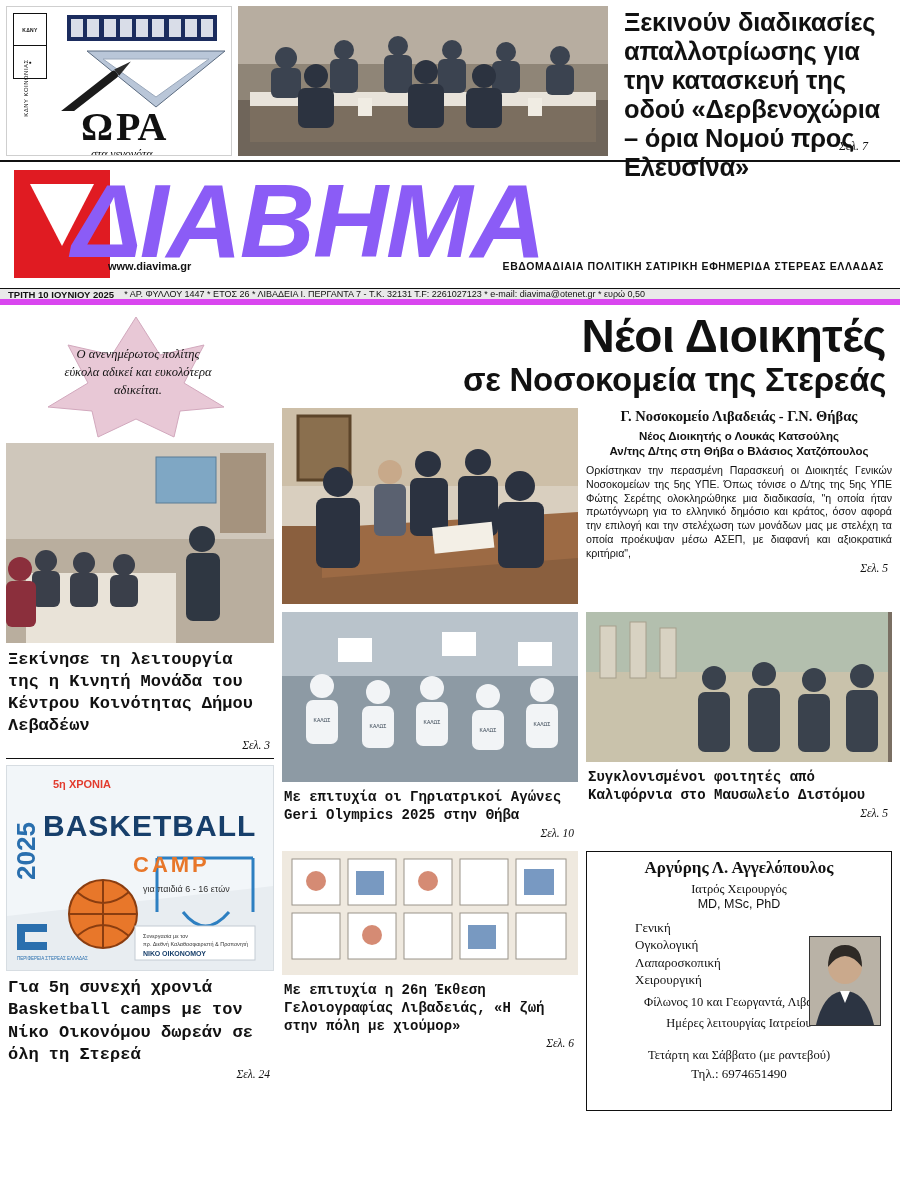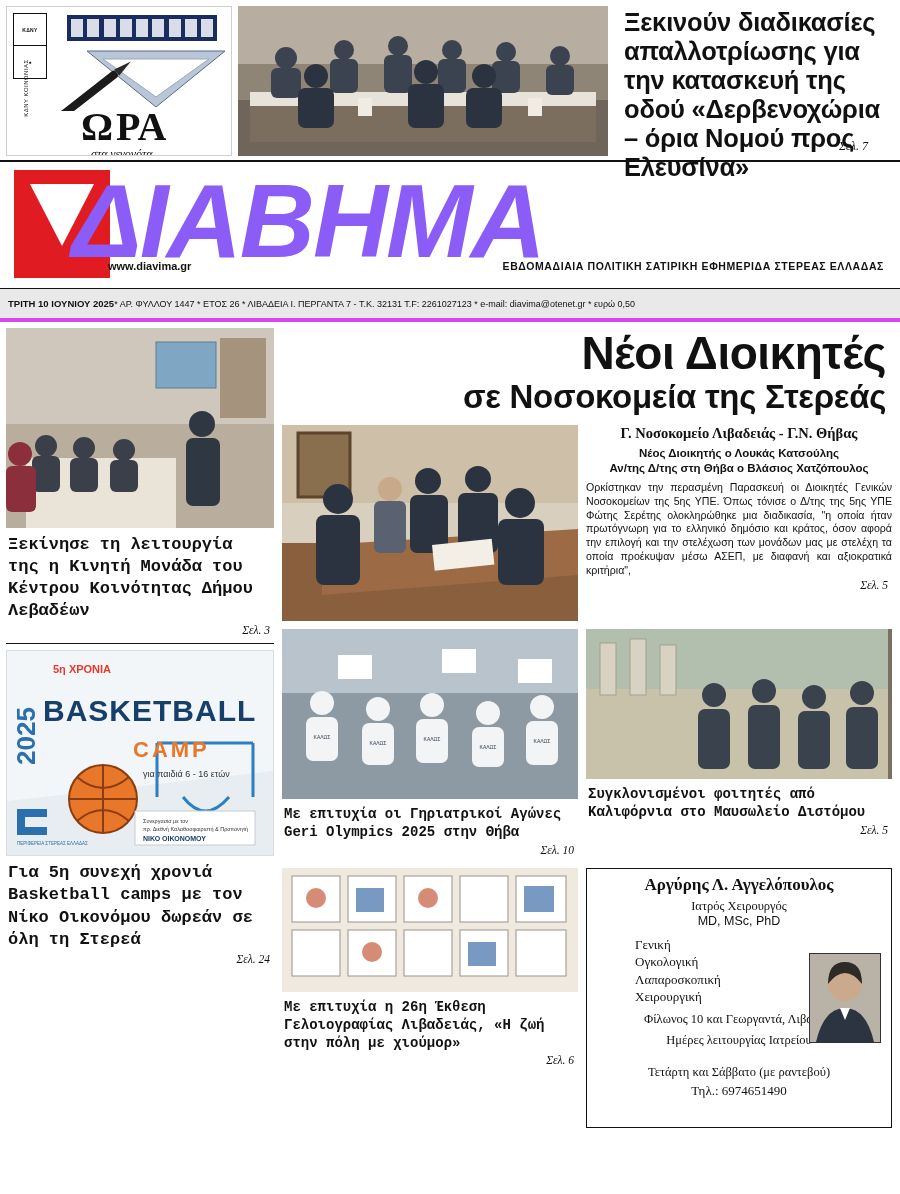--- a/index.html
+++ b/index.html
@@ -34,21 +34,21 @@
 
   
   .masthead { position: relative; height: 128px; width: 900px; border-top: 2px solid #111; }
   .mast-red { position: absolute; left: 14px; top: 8px; width: 96px; height: 108px; background: #e01b22; }
   .mast-red:after { content:""; position: absolute; left: 16px; top: 14px; width: 0; height: 0; border-left: 32px solid transparent; border-right: 32px solid transparent; border-top: 62px solid #fff; }
   .mast-title { position: absolute; left: 72px; top: 0px; font-size: 104px; font-weight: bold; font-style: italic; letter-spacing: -2px; font-family: "Liberation Sans", sans-serif; line-height: 118px; color: #8b5cf6; }
   .mast-url { position: absolute; left: 108px; top: 98px; font-size: 11px; font-weight: bold; color: #111; }
   .mast-tag { position: absolute; right: 16px; top: 98px; font-size: 10.5px; font-weight: bold; letter-spacing: .6px; }
 
   
-  .infobar { height: 34px; width: 900px; background: #e9e9e9; border-top: 1px solid #111; border-bottom: 4px solid #d946ef; display: flex; align-items: center; font-size: 9.5px; font-weight: bold; padding: 0 8px; }
+  .infobar { height: 17px; width: 900px; background: #e9e9e9; border-top: 1px solid #111; border-bottom: 6px solid #d946ef; display: flex; align-items: center; font-size: 9.5px; font-weight: bold; padding: 0 8px; gap: 10px; }
   .infobar .right { font-weight: normal; font-size: 9px; }
 
   
   .content { display: flex; width: 900px; padding: 6px 6px 4px 6px; gap: 8px; height: 870px; }
   .col-left { width: 268px; }
   .col-right { width: 610px; position: relative; }
 
   
   .star-wrap { position: relative; height: 132px; }
   .star { position: absolute; left: 32px; top: 4px; width: 196px; height: 124px; }
@@ -179,20 +179,26 @@
 
   <div class="infobar">
     <span>ΤΡΙΤΗ 10 ΙΟΥΝΙΟΥ 2025</span>
     <span class="right">* ΑΡ. ΦΥΛΛΟΥ 1447 * ΕΤΟΣ 26 * ΛΙΒΑΔΕΙΑ Ι. ΠΕΡΓΑΝΤΑ 7 - Τ.Κ. 32131 Τ.F: 2261027123 * e-mail: diavima@otenet.gr * ευρώ 0,50</span>
   </div>
 
   <div class="content">
 
     <div class="col-left">
 
+      <div class="star-wrap">
+        <svg class="star" viewBox="0 0 196 124">
+          <polygon points="98,2 122,40 166,30 146,68 186,92 142,96 136,122 98,104 60,122 54,96 10,92 50,68 30,30 74,40" fill="#e8c8d6" stroke="#d2a8bd" stroke-width="1"></polygon>
+        </svg>
+        <div class="star-text">Ο ανενημέρωτος πολίτης εύκολα αδικεί και ευκολότερα αδικείται.</div>
+      </div>
 
       <div class="photo" style="height:200px">
         <svg width="268" height="200" viewBox="0 0 268 200">
           <rect width="268" height="200" fill="#d8cfc2"></rect>
           <rect x="0" y="0" width="268" height="96" fill="#cfc7bb"></rect>
           <rect x="150" y="14" width="60" height="46" fill="#7fa7c4" stroke="#5b7d96"></rect>
           <rect x="214" y="10" width="46" height="80" fill="#a5937e"></rect>
           <rect x="0" y="96" width="268" height="104" fill="#b9ae9e"></rect>
           <rect x="20" y="130" width="150" height="70" fill="#e9e3d8"></rect>
           <g fill="#3a3f4a">

